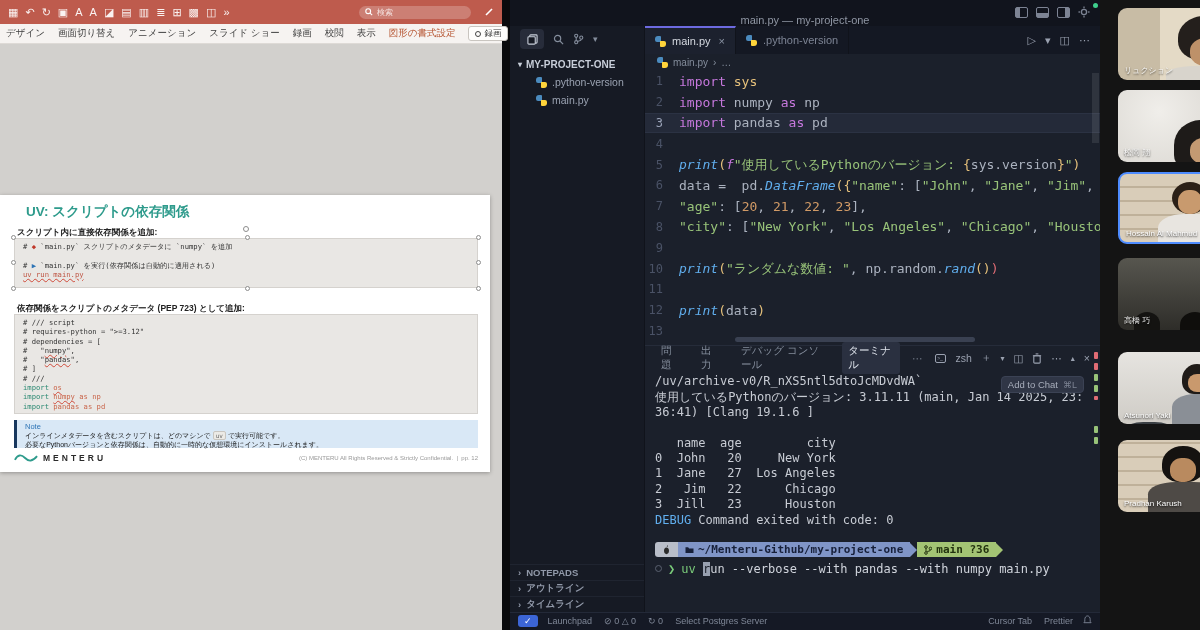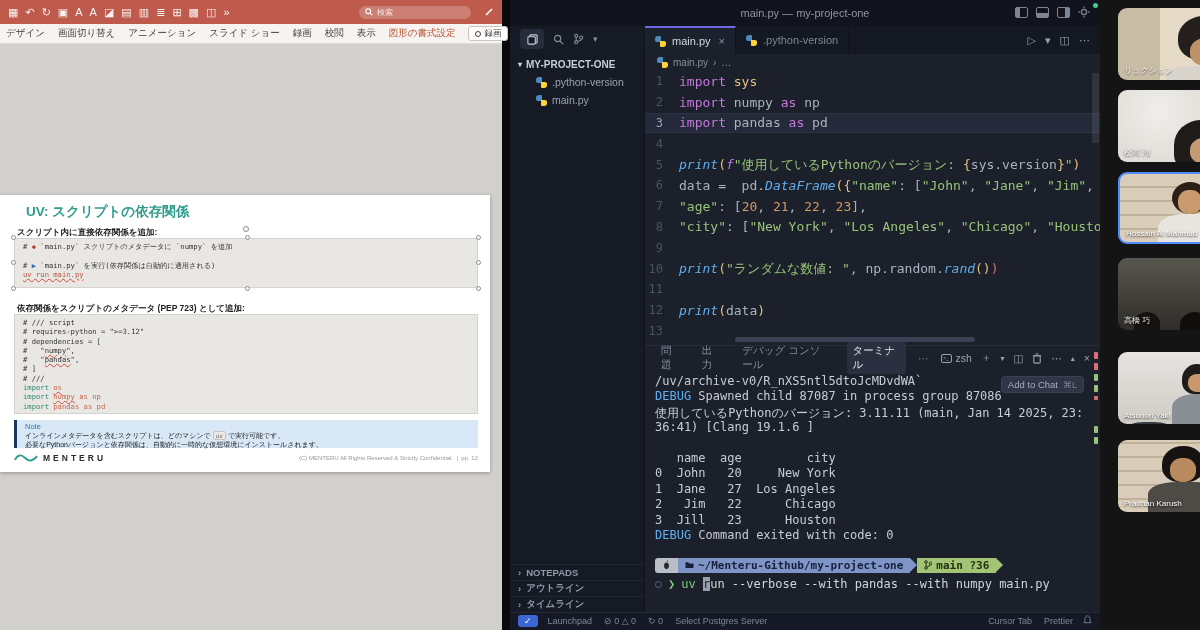--- a/index.html
+++ b/index.html
@@ -32,21 +32,21 @@
   #snote{position:absolute;left:14px;right:12px;top:225px;height:28px;background:#D9E8F6;border-left:3px solid #17375E;padding:2px 8px;font-size:7px;color:#1a1a1a;line-height:9px}
   .note-title{color:#2E74B5;font-weight:normal;font-size:7.5px}
   .sk.ntxt{color:#1a1a1a}
   .sk.chip{background:#ECEAE6;border:1px solid #C8C5C0;border-radius:2px;padding:0 2px;color:#666;font-size:6px;font-family:"DejaVu Sans Mono",monospace}
   .s-footer{position:absolute;left:14px;right:12px;top:258px;display:flex;align-items:center}
   .brand{font-size:8.5px;font-weight:bold;letter-spacing:3px;color:#2b2b2b;margin-left:5px}
   .copyr{margin-left:auto;font-size:6px;color:#999}
 
   
   #vsc{position:absolute;left:510px;top:0;width:590px;height:630px;background:#171B26}
-  .v-titlebar{position:absolute;left:0;top:0;right:0;height:26px;background:#11141D;display:flex;align-items:center;justify-content:center;color:#8F96A3;font-size:11px}
+  .v-titlebar{position:absolute;left:0;top:0;right:0;height:26px;background:#11141D;display:flex;align-items:flex-end;justify-content:center;color:#8F96A3;font-size:11px}
   .v-ticons{position:absolute;right:10px;top:6px;display:flex;gap:8px;align-items:center}
   .layico{width:13px;height:11px;border:1px solid #7d8494;border-radius:2px;position:relative}
   .layico.l::before{content:"";position:absolute;left:0;top:0;bottom:0;width:4px;background:#7d8494}
   .layico.b::before{content:"";position:absolute;left:0;right:0;bottom:0;height:4px;background:#7d8494}
   .layico.r::before{content:"";position:absolute;right:0;top:0;bottom:0;width:4px;background:#7d8494}
   .gear{width:12px;height:12px}
   .greendot{position:absolute;right:2px;top:3px;width:5px;height:5px;border-radius:50%;background:#3ECF8E}
   
   #sidebar{position:absolute;left:0;top:26px;width:135px;bottom:18px;background:#161A24;border-right:1px solid #10131b}
   .sb-icons{height:26px;display:flex;align-items:center;gap:9px;padding:0 10px}
@@ -76,21 +76,21 @@
   .tk.st{color:#98C379}.tk.nm{color:#D19A66}.tk.fn{color:#61AFEF;font-style:italic}.tk.bk{color:#E5C07B}.tk.rd{color:#E06C75}
   .tk.pl{color:#C8CCD4}.tk.db{color:#61AFEF}
   .hscroll{position:absolute;left:90px;bottom:3px;width:240px;height:5px;background:#3A4152;border-radius:3px}
   .vscroll{position:absolute;right:1px;top:2px;width:7px;height:70px;background:rgba(255,255,255,.09)}
   
   #panel{position:absolute;left:135px;right:0;top:345px;bottom:18px;background:#1B202B;border-top:1px solid #262C3A}
   .p-head{height:24px;display:flex;align-items:center;gap:12px;padding:0 10px;font-size:10.5px;color:#848D9C}
   .ptab{padding:2px 6px;border-radius:3px}
   .ptab.active{background:#2A3040;color:#DDE2EA}
   .p-right{margin-left:auto;display:flex;align-items:center;gap:9px;color:#9AA1B0;font-size:10.5px}
-  .zshchip{display:flex;align-items:center;gap:4px}
+  .zshchip{display:flex;align-items:center;gap:10px}
   .zico{width:11px;height:9px;border:1px solid #9AA1B0;border-radius:2px;font-size:5px;line-height:7px;text-align:center;color:#9AA1B0}
   #term{position:absolute;left:0;right:10px;top:25px;bottom:0;padding:3px 0 0 10px;font-family:"DejaVu Sans Mono",monospace;overflow:hidden}
   .tline{white-space:pre;height:15.4px;font-size:12px}
   .addchat{position:absolute;right:16px;top:30px;background:#303646;border:1px solid #3B4254;border-radius:4px;color:#A8AEBC;font-size:9.5px;padding:2px 6px;display:flex;gap:5px;align-items:center}
   .addchat .key{color:#7d8494;font-size:9px}
   .marks{position:absolute;right:2px;top:6px;width:4px}
   .mark{width:4px;height:7px;margin-bottom:4px;border-radius:1px}
   .prompt-row{display:flex;align-items:center;height:16px;margin:14px 0 3px;font-family:"DejaVu Sans Mono",monospace;font-size:11px}
   .pseg{display:flex;align-items:center;gap:4px;height:15px;padding:0 7px}
   .seg-apple{background:#B9BEC9;border-radius:3px 0 0 3px}
@@ -399,21 +399,20 @@
               <line x1="3.5" y1="1" x2="6.5" y2="1" stroke="#9AA1B0" stroke-width="1.2"></line>
             </svg>
           <span>⋯</span>
           <span style="font-size:8px">▴</span>
           <span>×</span>
         </span>
       </div>
       <div id="term">
         <div id="termlines">
             <div class="tline"><span class="tk pl">/uv/archive-v0/R_nXS5ntl5dtoJcMDvdWA`</span></div>
-            <div class="tline"><span class="tk db">DEBUG</span><span class="tk pl"> Spawned child 87087 in process group 87086</span></div>
             <div class="tline"><span class="tk pl">使用しているPythonのバージョン: 3.11.11 (main, Jan 14 2025, 23:</span></div>
             <div class="tline"><span class="tk pl">36:41) [Clang 19.1.6 ]</span></div>
             <div class="tline"></div>
             <div class="tline"><span class="tk pl">   name  age         city</span></div>
             <div class="tline"><span class="tk pl">0  John   20     New York</span></div>
             <div class="tline"><span class="tk pl">1  Jane   27  Los Angeles</span></div>
             <div class="tline"><span class="tk pl">2   Jim   22      Chicago</span></div>
             <div class="tline"><span class="tk pl">3  Jill   23      Houston</span></div>
             <div class="tline"><span class="tk db">DEBUG</span><span class="tk pl"> Command exited with code: 0</span></div>
           </div>

